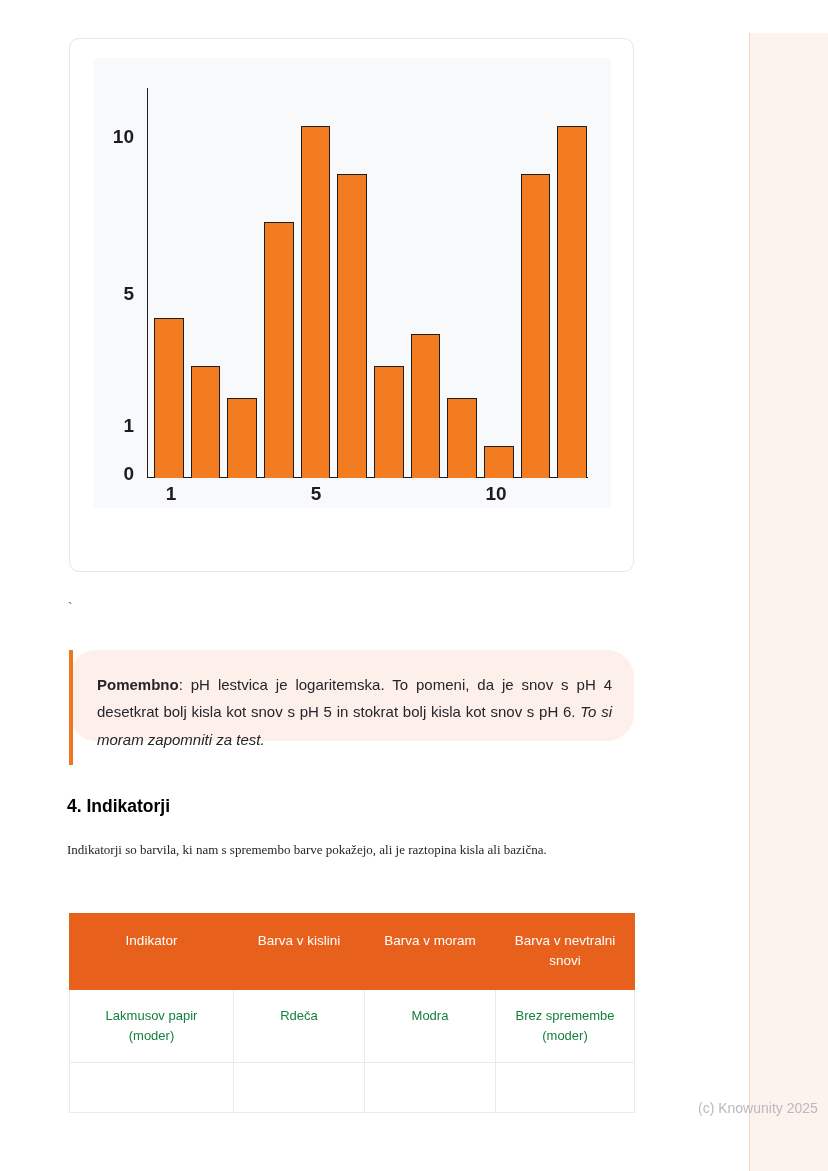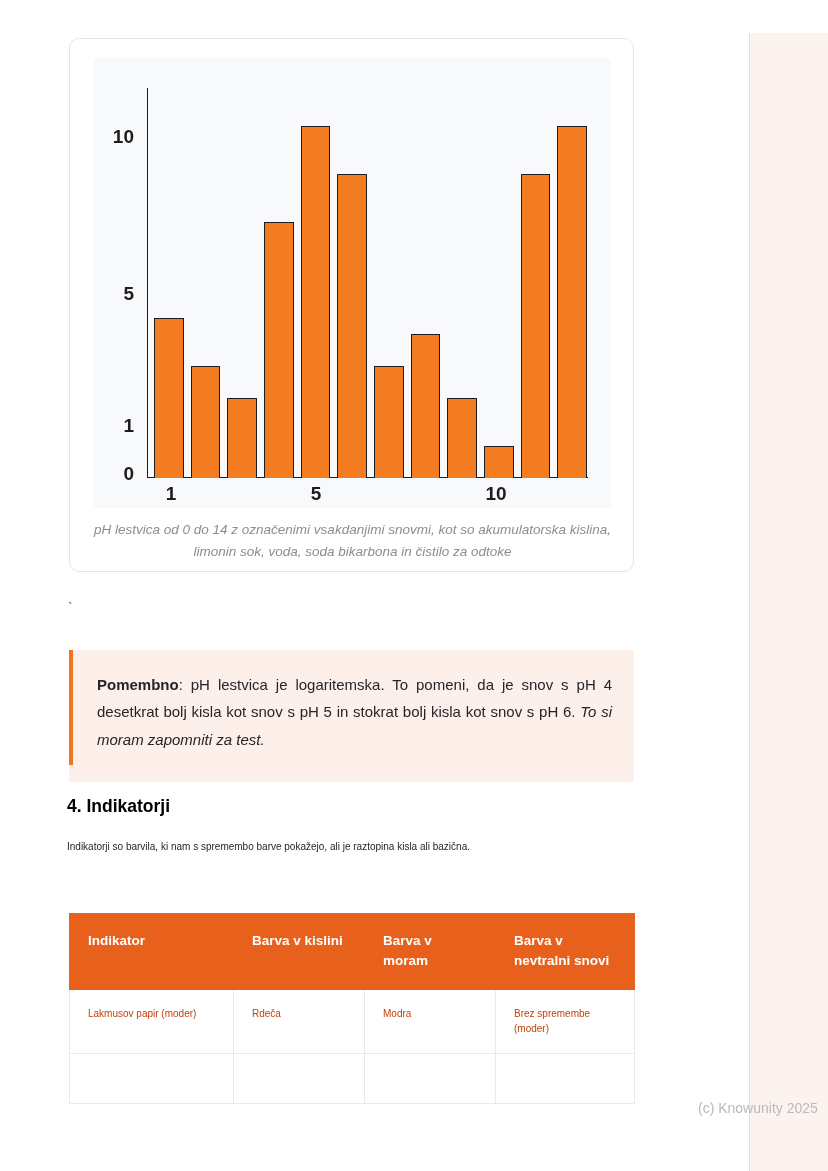--- a/index.html
+++ b/index.html
@@ -108,22 +108,23 @@
     font-size: 14px;
     color: #555;
   }
 
   
   .callout {
     position: absolute;
     left: 69px;
     top: 650px;
     width: 565px;
-    height: 132px;
+    height: 91px;
     background: #fdf0ea;
+    border-radius: 27px;
   }
   .callout-bar {
     position: absolute;
     left: 0;
     top: 0;
     width: 4px;
     height: 115px;
     background: #ef7622;
   }
   .callout-text {
@@ -146,54 +147,56 @@
     top: 796px;
     font-size: 17.5px;
     font-weight: bold;
     color: #000000;
   }
   .section-body {
     position: absolute;
     left: 67px;
     top: 838px;
     width: 569px;
-    font-size: 10px;
+    font-size: 13px;
     line-height: 1.78;
     color: #25252b;
+    font-family: Liberation Serif, serif;
   }
 
   
   .tbl {
     position: absolute;
     left: 69px;
     top: 913px;
     width: 565px;
     border-collapse: collapse;
     table-layout: fixed;
   }
   .tbl th {
     background: #e8611c;
     color: #ffffff;
     font-size: 13.5px;
-    font-weight: bold;
-    text-align: left;
+    font-weight: normal;
+    text-align: center;
     padding: 17px 18px;
     vertical-align: top;
     line-height: 1.5;
     border: 1px solid #e8611c;
   }
   .tbl td {
-    font-size: 10px;
-    color: #c2410c;
+    font-size: 13px;
+    color: #15803d;
     padding: 16px 18px;
     vertical-align: top;
     line-height: 1.55;
     border: 1px solid #e9e9ee;
     background: #ffffff;
     height: 50px;
+    text-align: center;
   }
   .col1 { width: 164px; }
   .col2 { width: 131px; }
   .col3 { width: 131px; }
   .col4 { width: 139px; }
 
   
   .rail {
     position: absolute;
     left: 749px;
@@ -240,21 +243,20 @@
           <div class="bar" style="height: 31.9672px; background: rgb(244, 124, 32); border-color: rgb(29, 29, 31);"></div>
           <div class="bar" style="height: 303.689px; background: rgb(244, 124, 32); border-color: rgb(29, 29, 31);"></div>
           <div class="bar" style="height: 351.639px; background: rgb(244, 124, 32); border-color: rgb(29, 29, 31);"></div>
         </div>
 
       <div class="xtick" style="left:57px; top:425px;">1</div>
       <div class="xtick" style="left:202px; top:425px;">5</div>
       <div class="xtick" style="left:382px; top:425px;">10</div>
     </div>
 
-    <div class="chart-caption">pH lestvica od 0 do 14 z označenimi vsakdanjimi snovmi, kot so akumulatorska kislina, limonin sok, voda, soda bikarbona in čistilo za odtoke</div>
   </div>
 
   <div class="stray-mark">`</div>
 
   <div class="callout">
     <div class="callout-bar"></div>
     <div class="callout-text">
       <b>Pomembno</b><span>: </span><span>pH lestvica je logaritemska. To pomeni, da je snov s pH 4 desetkrat bolj kisla kot snov s pH 5 in stokrat bolj kisla kot snov s pH 6. </span><i>To si moram zapomniti za test.</i>
     </div>
   </div>

